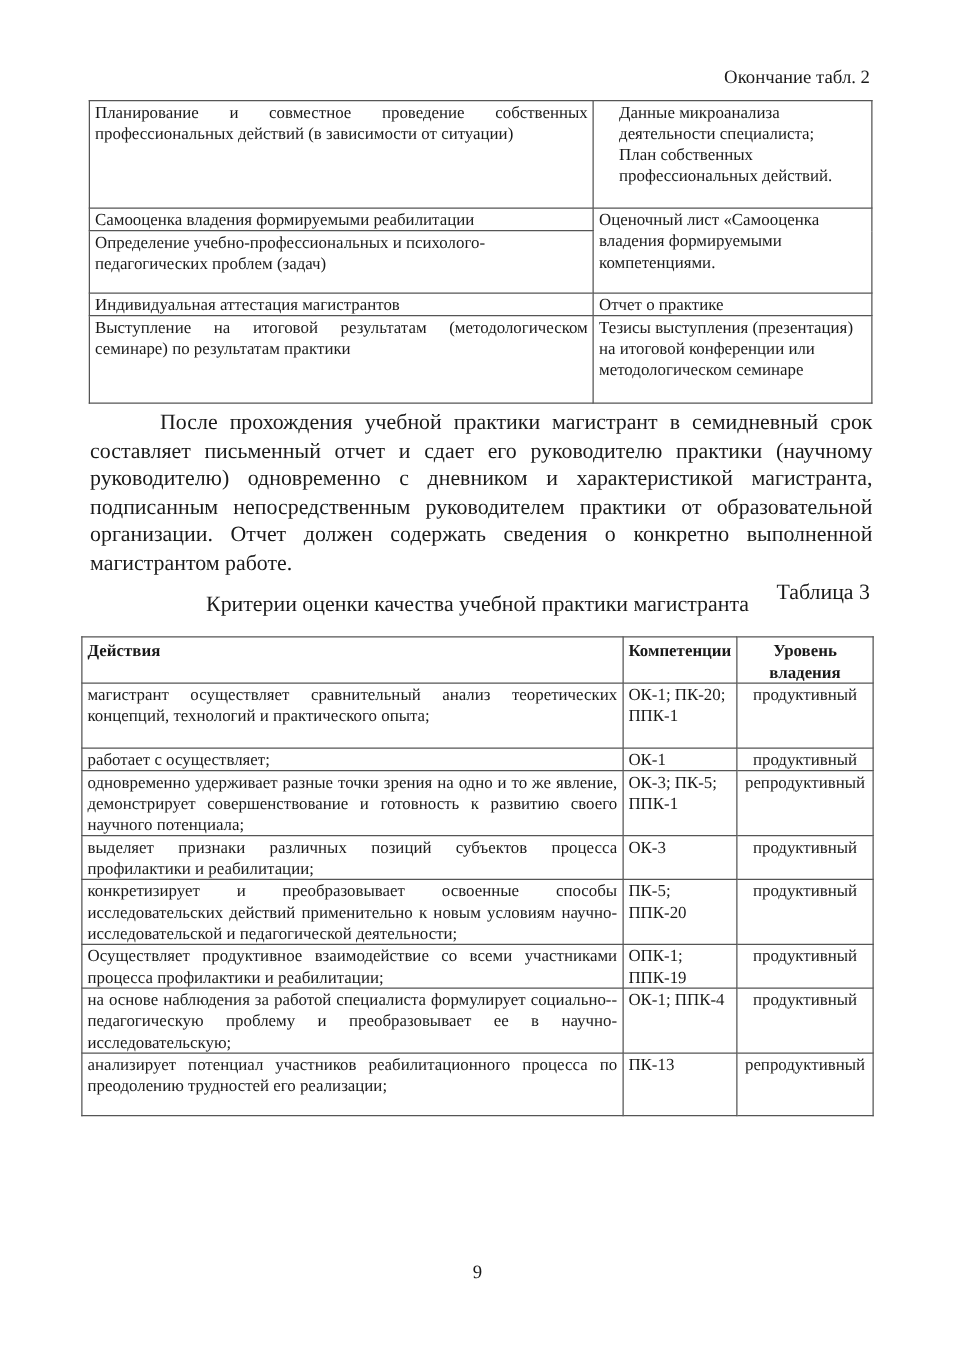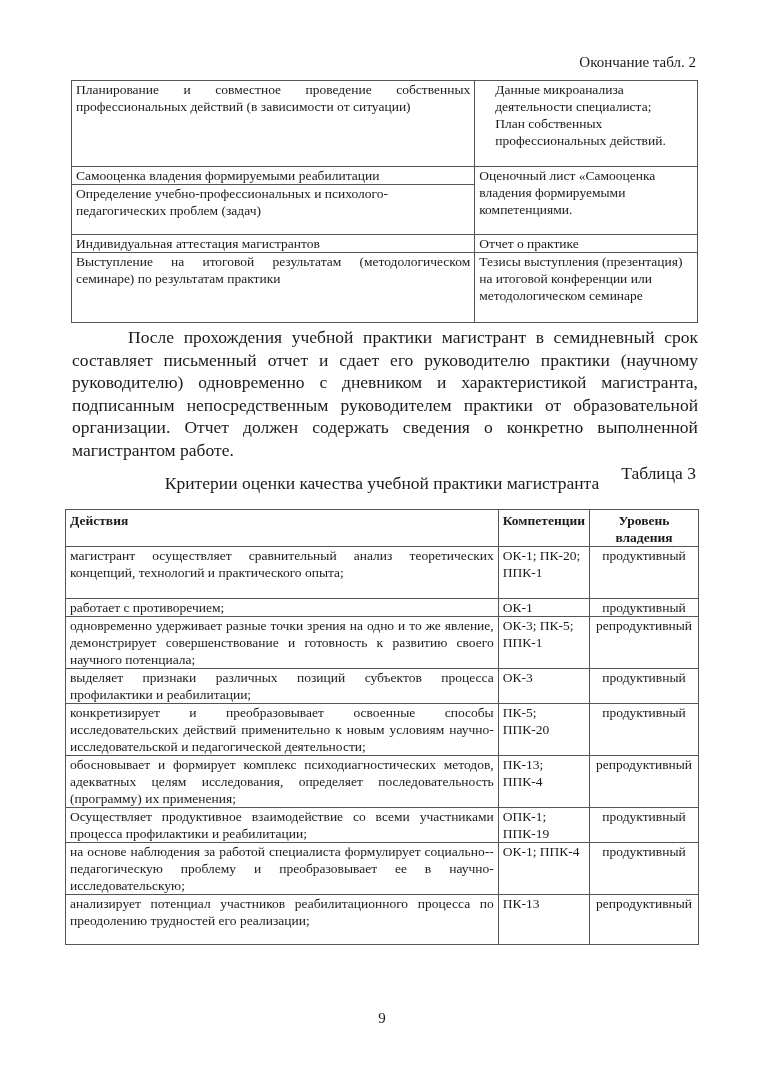--- a/index.html
+++ b/index.html
@@ -76,43 +76,38 @@
       <th class="c3">Уровень владения</th>
     </tr>
   </thead>
   <tbody>
     <tr style="height:52px">
       <td class="c1">магистрант осуществляет сравнительный анализ теоретических концепций, технологий и практического опыта;</td>
       <td class="c2">ОК-1; ПК-20; ППК-1</td>
       <td class="c3">продуктивный</td>
     </tr>
     <tr style="height:17px">
-      <td class="c1">работает с противоречием;</td>
+      <td class="c1">работает с осуществляет;</td>
       <td class="c2">ОК-1</td>
       <td class="c3">продуктивный</td>
     </tr>
     <tr style="height:52px">
       <td class="c1">одновременно удерживает разные точки зрения на одно и то же явление, демонстрирует совершенствование и готовность к развитию своего научного потенциала;</td>
       <td class="c2">ОК-3; ПК-5; ППК-1</td>
       <td class="c3">репродуктивный</td>
     </tr>
     <tr style="height:35px">
       <td class="c1">выделяет признаки различных позиций субъектов процесса профилактики и реабилитации;</td>
       <td class="c2">ОК-3</td>
       <td class="c3">продуктивный</td>
     </tr>
     <tr style="height:52px">
       <td class="c1">конкретизирует и преобразовывает освоенные способы исследовательских действий применительно к новым условиям научно-исследовательской и педагогической деятельности;</td>
       <td class="c2">ПК-5; ППК-20</td>
       <td class="c3">продуктивный</td>
-    </tr>
-    <tr style="height:52px">
-      <td class="c1">обосновывает и формирует комплекс психодиагностических методов, адекватных целям исследования, определяет последовательность (программу) их применения;</td>
-      <td class="c2">ПК-13; ППК-4</td>
-      <td class="c3">репродуктивный</td>
     </tr>
     <tr style="height:35px">
       <td class="c1">Осуществляет продуктивное взаимодействие со всеми участниками процесса профилактики и реабилитации;</td>
       <td class="c2">ОПК-1; ППК-19</td>
       <td class="c3">продуктивный</td>
     </tr>
     <tr style="height:52px">
       <td class="c1">на основе наблюдения за работой специалиста формулирует социально--педагогическую проблему и преобразовывает ее в научно-исследовательскую;</td>
       <td class="c2">ОК-1; ППК-4</td>
       <td class="c3">продуктивный</td>

